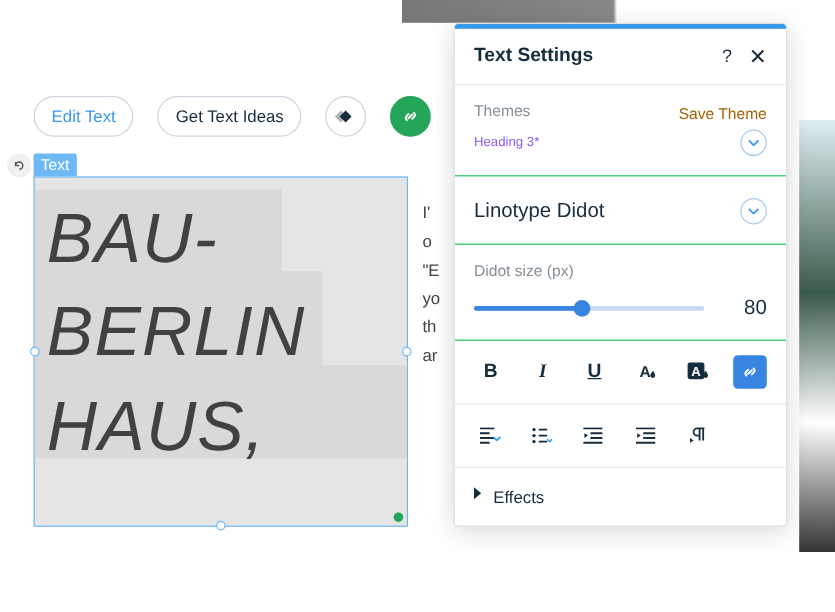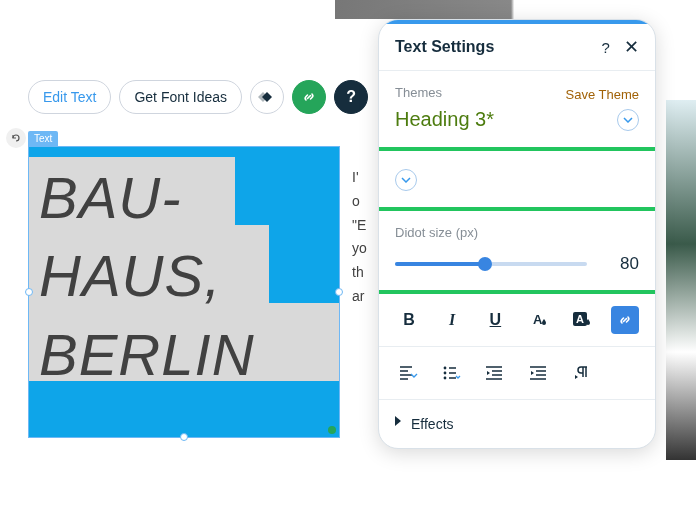--- a/index.html
+++ b/index.html
@@ -1,64 +1,64 @@
 <!DOCTYPE html>
 <html><head>
 <meta charset="utf-8">
 <style>
   *{box-sizing:border-box;margin:0;padding:0;font-family:Arial,Helvetica,sans-serif}
   body{width:696px;height:510px;background:#fff;position:relative;overflow:hidden}
   
   
-  .toolbar{position:absolute;top:80px;left:28px;display:flex;gap:8px;align-items:flex-end}
+  .toolbar{position:absolute;top:80px;left:28px;display:flex;gap:20px;align-items:flex-end}
   .pill{border:1px solid #cfd5de;border-radius:18px;height:34px;display:flex;align-items:center;padding:0 14px;background:#fff;font-size:14px}
   .pill-blue{color:#3899ec}
   .pill-dark{color:#162d3d}
   .circ{width:34px;height:34px;border-radius:50%;border:1px solid #cfd5de;display:flex;align-items:center;justify-content:center;background:#fff}
   .link-circ{background:#25a55a;border-color:#25a55a}
   .help-circ{background:#162d3d;border-color:#162d3d;color:#fff;font-weight:bold;font-size:16px}
   
   
   .undo{position:absolute;top:128px;left:6px;width:20px;height:20px;border-radius:50%;background:#f0f0f0;display:flex;align-items:center;justify-content:center;font-size:11px;color:#555}
   
   
   .sel-wrap{position:absolute;top:128px;left:28px}
-  .sel-label{background:#6eb8f5;color:#fff;font-size:10px;padding:2px 6px;border-radius:2px 2px 0 0;display:inline-block}
-  .sel-box{width:312px;height:292px;border:1px solid #6eb8f5;background:#0ea5e9;position:relative}
+  .sel-label{background:#6eb8f5;color:#fff;font-size:13px;padding:2px 6px;border-radius:2px 2px 0 0;display:inline-block}
+  .sel-box{width:312px;height:292px;border:1px solid #6eb8f5;background:#e5e5e5;position:relative}
   .sel-box .txt{font-family:"Didot","Bodoni MT","Times New Roman",serif;font-style:italic;font-size:58px;line-height:1.35;color:#414141;padding:12px 4px 0 10px;letter-spacing:1px}
   .sel-box .hl1{position:absolute;background:#d9d9d9}
   .hA{top:10px;left:0;width:206px;height:68px}
   .hB{top:78px;left:0;width:240px;height:78px}
   .hC{top:156px;left:0;width:310px;height:78px}
   .handle{position:absolute;width:8px;height:8px;background:#fff;border:1px solid #6eb8f5;border-radius:50%}
   .h-l{left:-4px;top:50%;margin-top:-4px}
   .h-r{right:-4px;top:50%;margin-top:-4px}
   .h-b{bottom:-4px;left:50%;margin-left:-4px}
   .dot-green{position:absolute;bottom:3px;right:3px;width:8px;height:8px;background:#25a55a;border-radius:50%}
   
   
   .para{position:absolute;top:166px;left:352px;width:24px;font-size:14px;line-height:1.7;color:#414141;overflow:hidden;white-space:nowrap}
   
   
   .bg-top{position:absolute;top:0;left:335px;width:320px;height:19px;background:linear-gradient(90deg,#777 0,#888 55%,#fff 56%,#fff 100%)}
   .bg-right{position:absolute;top:100px;right:0;width:30px;height:360px;background:linear-gradient(180deg,#dfeef2 0,#3a5a4a 40%,#fff 70%,#333 100%)}
   
   
-  .panel{position:absolute;top:19px;left:378px;width:278px;background:#fff;border:1px solid #d9e1e8;border-radius:20px;box-shadow:0 4px 20px rgba(0,0,0,.15);overflow:hidden}
+  .panel{position:absolute;top:19px;left:378px;width:278px;background:#fff;border:1px solid #d9e1e8;border-radius:4px;box-shadow:0 4px 20px rgba(0,0,0,.15);overflow:hidden}
   .panel-bar{height:4px;background:#3899ec}
   .panel-head{display:flex;align-items:center;padding:12px 16px;border-bottom:1px solid #e8edf1}
   .panel-head h3{font-size:16px;font-weight:bold;color:#162d3d;flex:1}
   .panel-head .q{color:#162d3d;font-size:15px;margin-right:14px}
   .panel-head .x{color:#162d3d;font-size:18px;cursor:pointer}
   
-  .sect{padding:14px 16px 16px;border-bottom:4px solid #22c55e}
+  .sect{padding:14px 16px 16px;border-bottom:1px solid #22c55e}
   .sect .lbl{font-size:13px;color:#868e96;margin-bottom:4px}
   .row-sb{display:flex;justify-content:space-between;align-items:center}
   .link-txt{color:#a16207;font-size:13px}
-  .val-blue{color:#4d7c0f;font-size:20px}
+  .val-blue{color:#8b5cf6;font-size:11px}
   .val-dark{color:#162d3d;font-size:17px}
   .drop{width:22px;height:22px;border:1px solid #a8caec;border-radius:50%;display:flex;align-items:center;justify-content:center;color:#3899ec;font-size:10px}
   
   .slider-row{display:flex;align-items:center;gap:24px;margin-top:14px}
   .slider{flex:1;height:4px;background:#c8daf0;border-radius:2px;position:relative}
   .slider-fill{position:absolute;left:0;top:0;height:4px;background:#3885e1;border-radius:2px;width:47%}
   .slider-thumb{position:absolute;top:-5px;left:47%;margin-left:-7px;width:14px;height:14px;border-radius:50%;background:#3885e1}
   .size-val{font-size:17px;color:#162d3d;width:28px;text-align:right}
   
   .fmt-row{display:flex;justify-content:space-between;align-items:center;padding:12px 16px;border-bottom:1px solid #e8edf1}
@@ -73,21 +73,21 @@
   svg{display:block}
 </style>
 </head>
 <body>
 
 <div class="bg-top"></div>
 <div class="bg-right"></div>
 
 <div class="toolbar">
   <div class="pill pill-blue">Edit Text</div>
-  <div class="pill pill-dark">Get Font Ideas</div>
+  <div class="pill pill-dark">Get Text Ideas</div>
   <div class="circ">
     <svg width="18" height="14" viewBox="0 0 18 14">
         <path d="M4 7l5-5 5 5-5 5z" fill="#162d3d"></path>
         <path d="M0 7l5-5 5 5-5 5z" fill="#162d3d" opacity=".35"></path>
       </svg>
   </div>
   <div class="circ link-circ">
     <svg width="16" height="16" viewBox="0 0 16 16">
         <path d="M6.5 9.5l3-3M5 11a2.5 2.5 0 010-3.5L6.5 6M11 5a2.5 2.5 0 010 3.5L9.5 10" stroke="#fff" stroke-width="1.6" fill="none" stroke-linecap="round"></path>
       </svg>
@@ -103,22 +103,22 @@
 </div>
 
 <div class="sel-wrap">
   <span class="sel-label">Text</span>
   <div class="sel-box">
     <div class="hl1 hA"></div>
       <div class="hl1 hB"></div>
       <div class="hl1 hC"></div>
     <div class="txt" style="position:relative">
       <div>BAU-</div>
+        <div>BERLIN</div>
         <div>HAUS,</div>
-        <div>BERLIN</div>
     </div>
     <div class="handle h-l"></div>
     <div class="handle h-r"></div>
     <div class="handle h-b"></div>
     <div class="dot-green"></div>
   </div>
 </div>
 
 <div class="para">
   <div>I'</div>
@@ -147,20 +147,21 @@
       <span class="drop">
         <svg width="10" height="6" viewBox="0 0 10 6">
             <path d="M1 1l4 4 4-4" stroke="#3899ec" stroke-width="1.5" fill="none"></path>
           </svg>
       </span>
     </div>
   </div>
 
   <div class="sect">
     <div class="row-sb" style="margin-top:4px">
+      <span class="val-dark">Linotype Didot</span>
       <span class="drop">
         <svg width="10" height="6" viewBox="0 0 10 6">
             <path d="M1 1l4 4 4-4" stroke="#3899ec" stroke-width="1.5" fill="none"></path>
           </svg>
       </span>
     </div>
   </div>
 
   <div class="sect">
     <div class="lbl">Didot size (px)</div>

